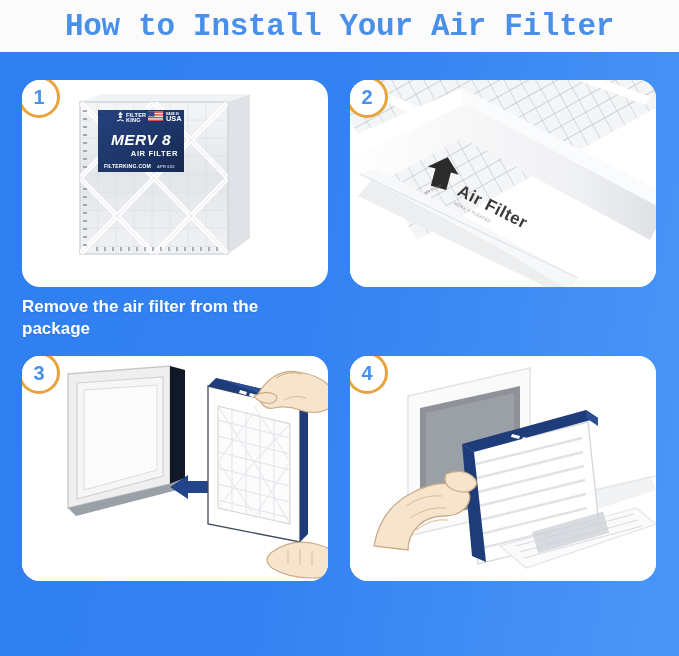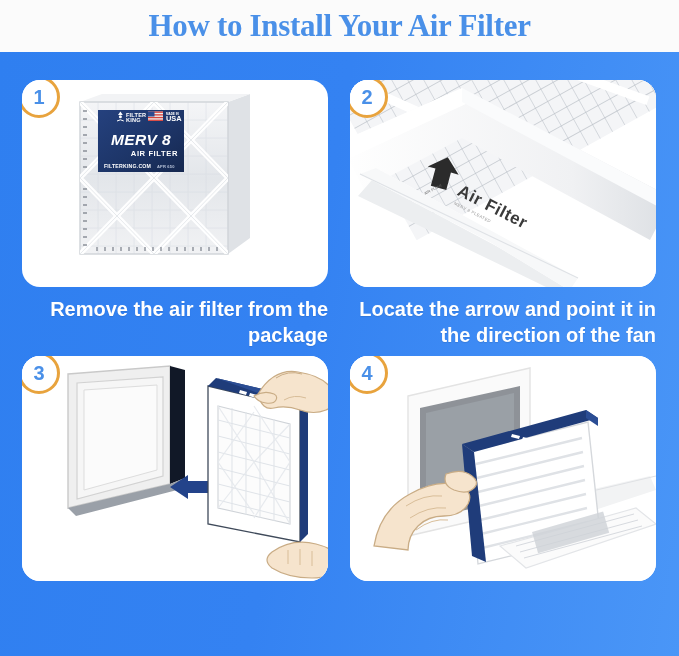--- a/index.html
+++ b/index.html
@@ -12,21 +12,21 @@
 
   
   .header{
     position:absolute;left:0;top:0;width:679px;height:52px;
     background:#fbfbfb;
     display:flex;align-items:center;justify-content:center;
   }
   .header-title{
     font-size:31px;font-weight:bold;color:#4a90e8;
     letter-spacing:-0.3px;white-space:nowrap;
-    font-family:Liberation Serif, serif;
+    font-family:Liberation Mono, monospace;
   }
 
   
   .body-bg{
     position:absolute;left:0;top:52px;width:679px;height:604px;
     background:linear-gradient(100deg,#2f7ff0 0%,#3482f2 45%,#4a96f7 100%);
   }
 
   .grid{
     position:absolute;left:0;top:52px;width:679px;height:604px;
@@ -50,22 +50,22 @@
     background:#ffffff;
     border:3px solid #e8a33d;
     box-sizing:border-box;
     display:flex;align-items:center;justify-content:center;
     z-index:20;
     font-size:20px;font-weight:bold;color:#4a90e8;
     line-height:1;
   }
 
   .caption{
-    margin-top:9px;width:306px;text-align:right;
-    color:#ffffff;font-size:20px;font-weight:bold;line-height:1.32;
+    margin-top:9px;width:306px;text-align:left;
+    color:#ffffff;font-size:17px;font-weight:bold;line-height:1.32;
     text-shadow:0 1px 1px rgba(0,0,0,0.10);
   }
 
   .art{position:absolute;inset:0;overflow:hidden;}
   svg{display:block;}
 </style>
 </head>
 <body>
 
 <div class="page">
@@ -243,21 +243,20 @@
 
               <g transform="rotate(27 150 130)">
                 <text x="104" y="136" font-family="Liberation Sans, sans-serif" font-size="17" font-weight="bold" fill="#3a3a3a" letter-spacing="0.6">Air Filter</text>
                 <text x="106" y="146" font-family="Liberation Sans, sans-serif" font-size="4.2" fill="#9a9a9a" letter-spacing="0.4">MERV 8 PLEATED</text>
               </g>
             </g>
           </svg>
         </div>
         <div class="badge">2</div>
       </div>
-      <div class="caption">Locate the arrow and point it in the direction of the fan</div>
     </div>
 
     <div class="cell cell-3">
       <div class="card">
         <div class="art">
           <svg width="306" height="225" viewBox="0 0 306 225">
             <rect x="0" y="0" width="306" height="225" fill="#ffffff"></rect>
 
             <polygon points="46,18 148,10 148,128 46,152" fill="#efefef" stroke="#c9c9c9" stroke-width="1.4"></polygon>
             <polygon points="148,10 163,14 163,122 148,128" fill="#111827"></polygon>

